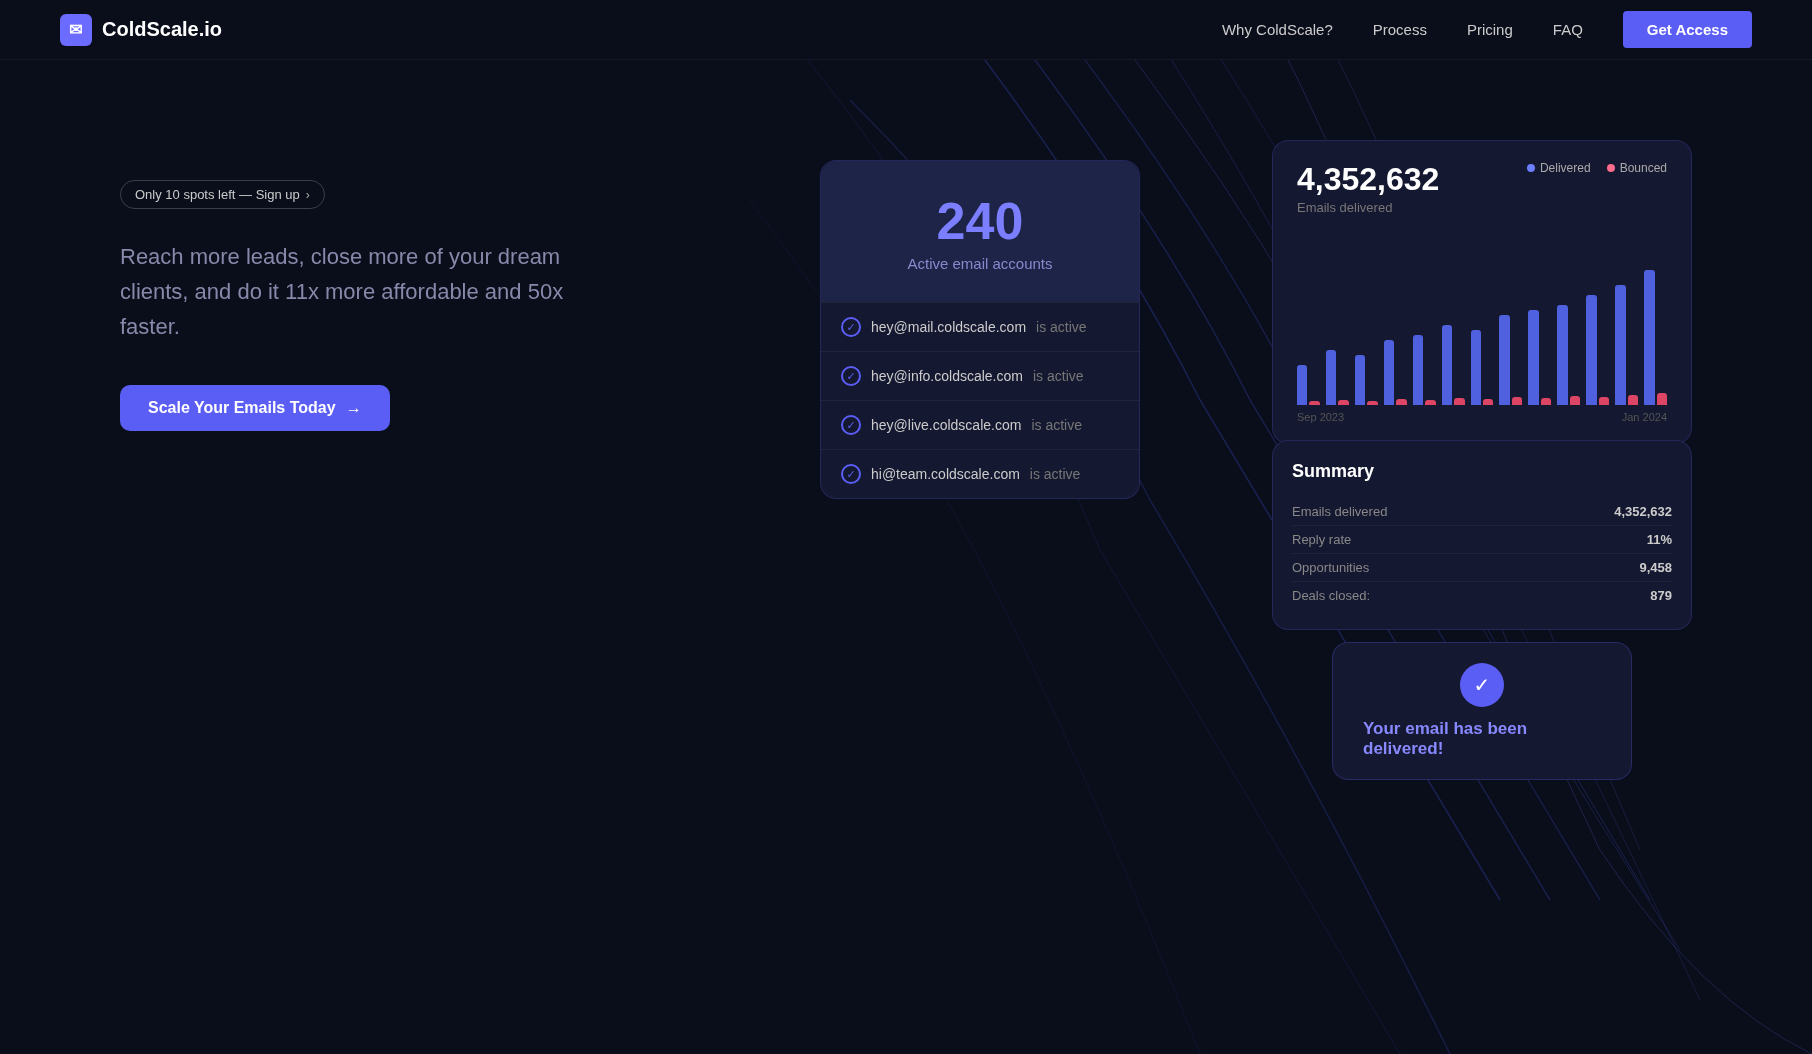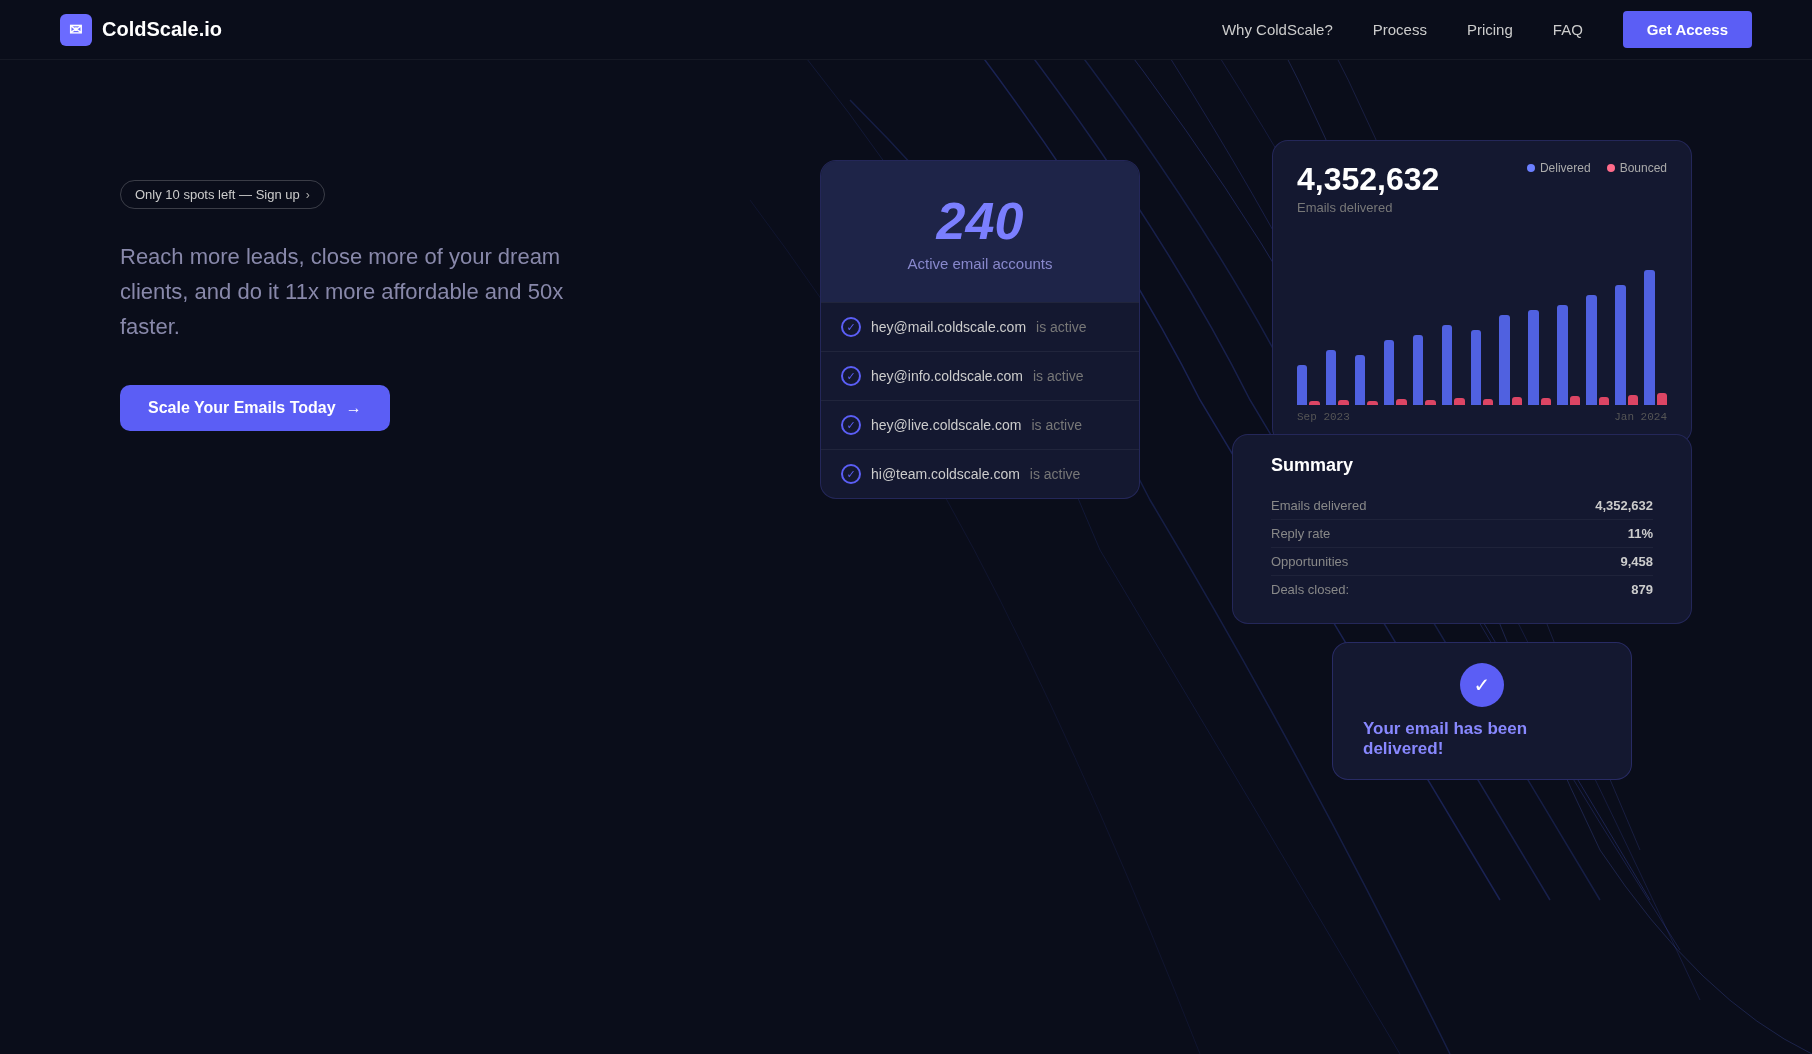--- a/index.html
+++ b/index.html
@@ -156,21 +156,20 @@
     .card-emails-header {
       background: #1e2448;
       padding: 30px 20px;
       text-align: center;
     }
 
     .card-emails-number {
       font-size: 52px;
       font-weight: 800;
       color: #7b7fff;
-      font-style: italic;
     }
 
     .card-emails-label {
       font-size: 15px;
       color: #8888cc;
       margin-top: 4px;
     }
 
     .email-item {
       display: flex;
@@ -289,33 +288,32 @@
 
     .bar-delivered { background: #5b6fff; }
     .bar-bounced { background: #ff4d6d; width: 4px; }
 
     .chart-dates {
       display: flex;
       justify-content: space-between;
       padding: 6px 24px 20px;
       font-size: 11px;
       color: #555;
-      font-family: Liberation Mono, monospace;
     }
 
     
     .card-summary {
       position: absolute;
-      top: 294px;
+      top: 300px;
       right: 0;
-      width: 460px;
+      width: 420px;
       background: #141830;
       border: 1px solid rgba(100,100,255,0.2);
       border-radius: 16px;
-      padding: 20px 38px;
+      padding: 20px 19px;
     }
 
     .summary-title {
       font-size: 18px;
       font-weight: 700;
       color: #fff;
       margin-bottom: 16px;
     }
 
     .summary-row {

